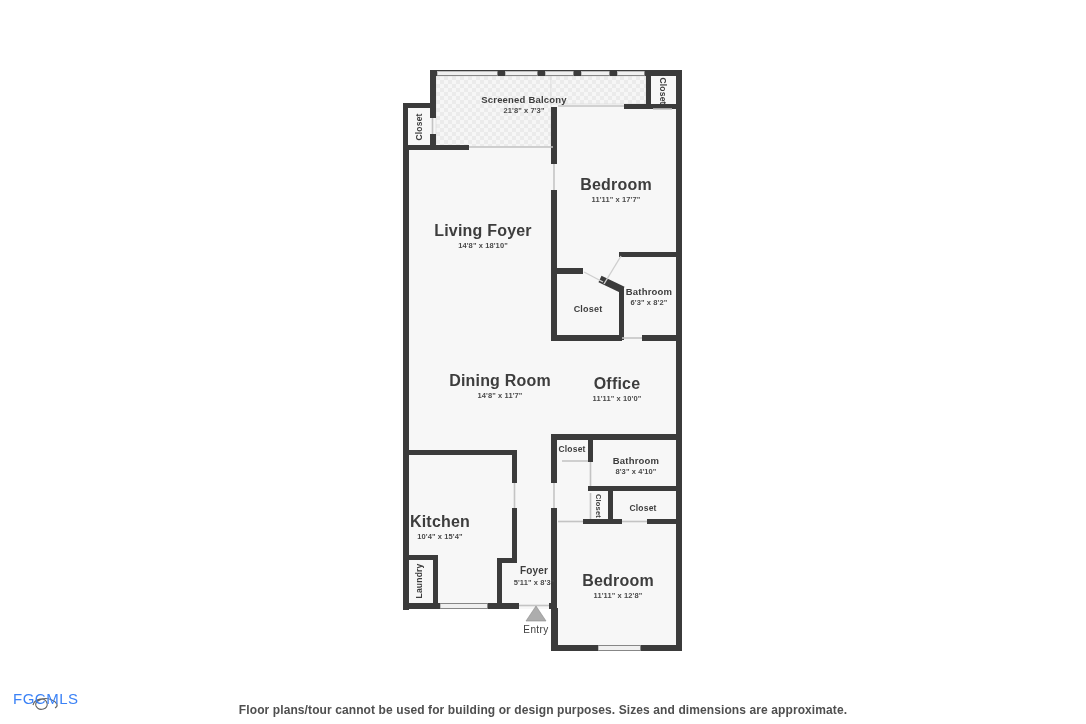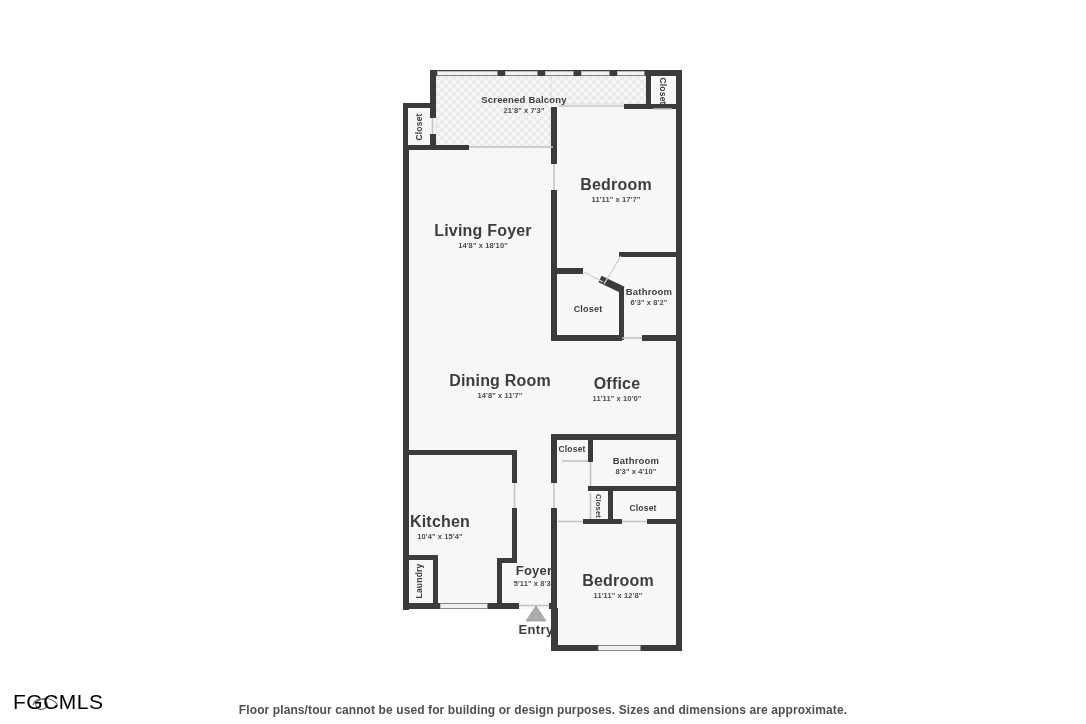--- a/index.html
+++ b/index.html
@@ -7,24 +7,24 @@
           font-family:"Liberation Sans",sans-serif;}
   svg{position:absolute;left:0;top:0;}
   .room-label{position:absolute;transform:translate(-50%,-50%);text-align:center;
               color:#3d3d3d;white-space:nowrap;line-height:1.25;}
   .room-name{font-size:16px;font-weight:700;letter-spacing:.2px;}
   .room-dims{font-size:7.5px;font-weight:600;color:#4a4a4a;letter-spacing:.1px;}
   .closet-name{font-size:8.5px;font-weight:700;letter-spacing:.2px;}
   .closet-sm{font-size:7.5px;}
   .v-up{transform:translate(-50%,-50%) rotate(-90deg);}
   .v-down{transform:translate(-50%,-50%) rotate(90deg);}
-  .entry-label{position:absolute;transform:translate(-50%,-50%);font-size:13px;font-weight:700;
+  .entry-label{position:absolute;transform:translate(-50%,-50%);font-size:10px;font-weight:400;
                color:#3d3d3d;letter-spacing:.4px;}
-  #logo{position:absolute;left:13px;top:690px;font-size:21px;font-weight:400;
-        color:#000000;letter-spacing:0.5px;}
+  #logo{position:absolute;left:13px;top:690px;font-size:15px;font-weight:400;
+        color:#3b82f6;letter-spacing:0.5px;}
   #disclaimer{position:absolute;left:0;top:703px;width:1086px;text-align:center;
               font-size:12px;font-weight:700;color:#4f4f4f;letter-spacing:.1px;}
 </style>
 </head>
 <body>
 
 <div id="canvas">
 
   <svg width="1086" height="724" viewBox="0 0 1086 724">
     <defs>
@@ -186,21 +186,21 @@
   <div class="room-label" style="left:440px;top:527px;">
     <div class="room-name">Kitchen</div>
     <div class="room-dims">10'4" x 15'4"</div>
   </div>
 
   <div class="room-label v-up" style="left:419px;top:581px;">
     <div class="closet-name">Laundry</div>
   </div>
 
   <div class="room-label" style="left:534px;top:576px;">
-    <div class="room-name" style="font-size:13px;">Foyer</div>
+    <div class="room-name" style="font-size:10px;">Foyer</div>
     <div class="room-dims">5'11" x 8'3"</div>
   </div>
 
   <div class="room-label" style="left:618px;top:586px;">
     <div class="room-name">Bedroom</div>
     <div class="room-dims">11'11" x 12'8"</div>
   </div>
 
   <div class="entry-label" style="left:536px;top:629px;">Entry</div>
 

